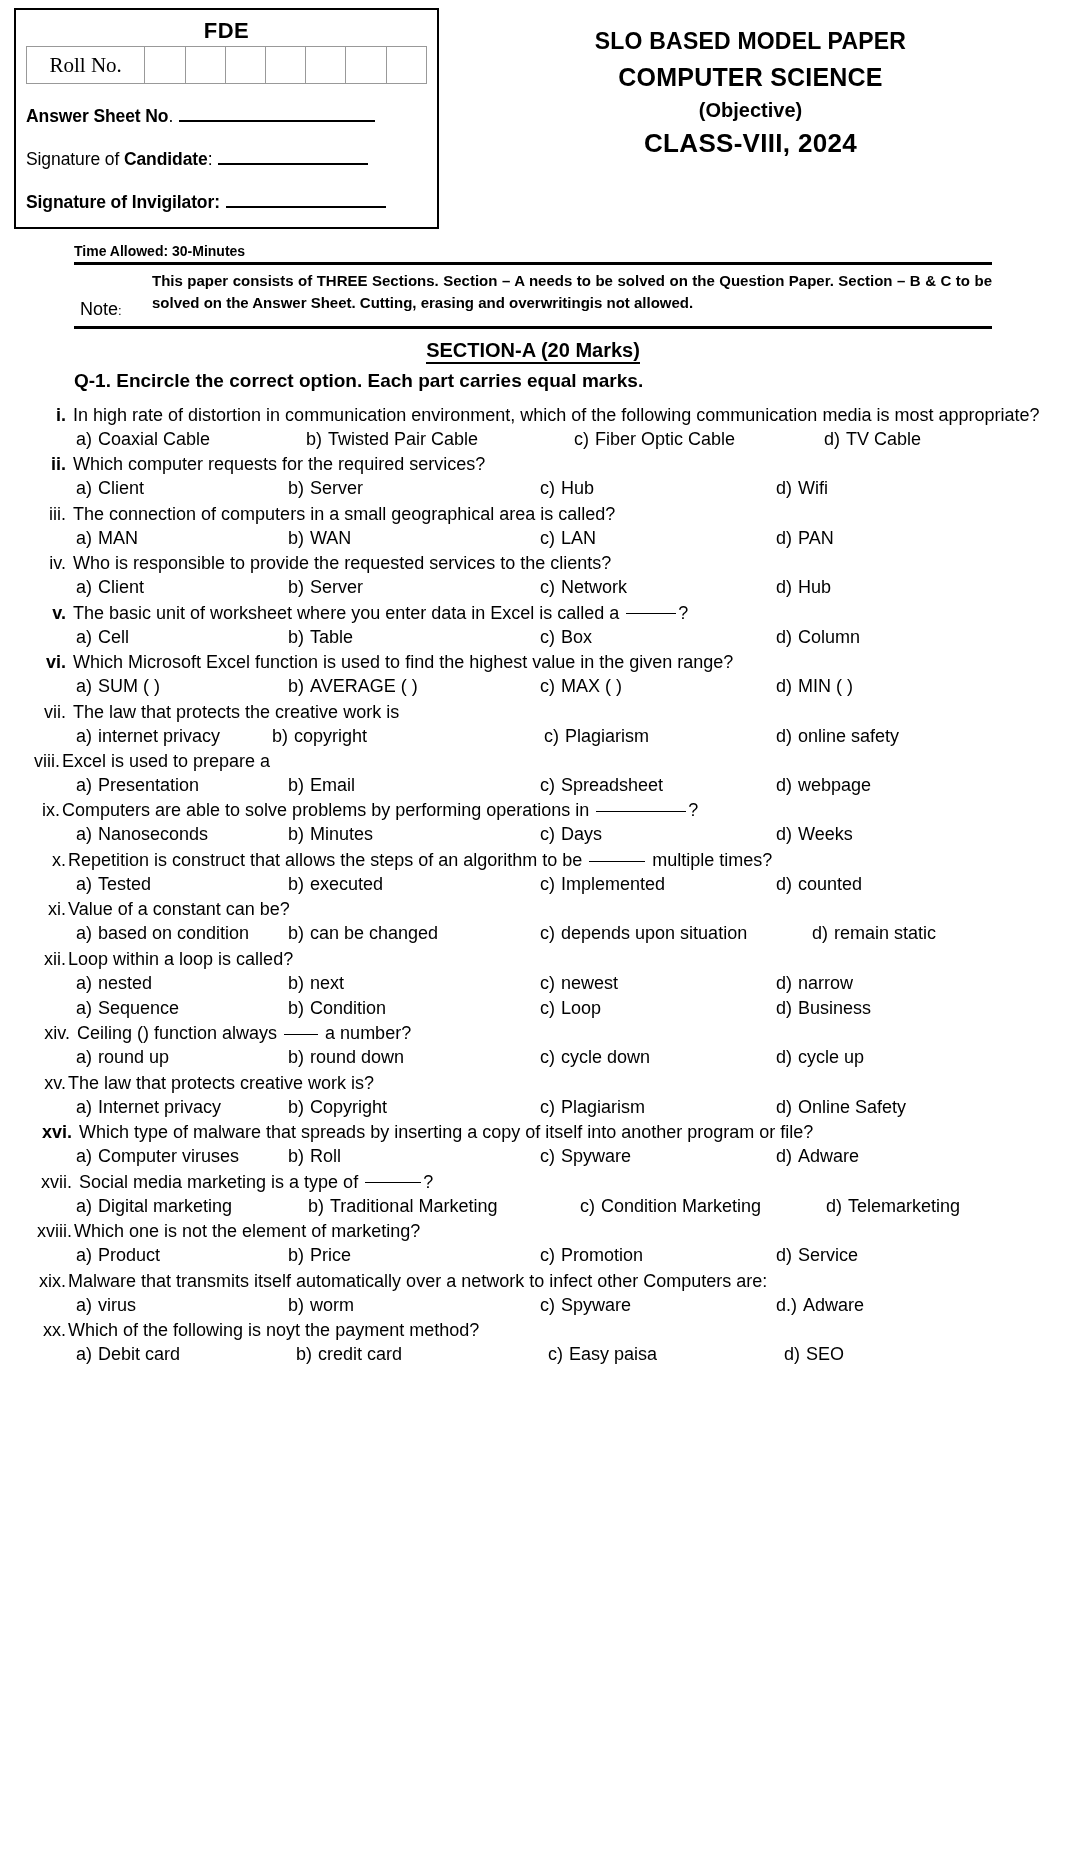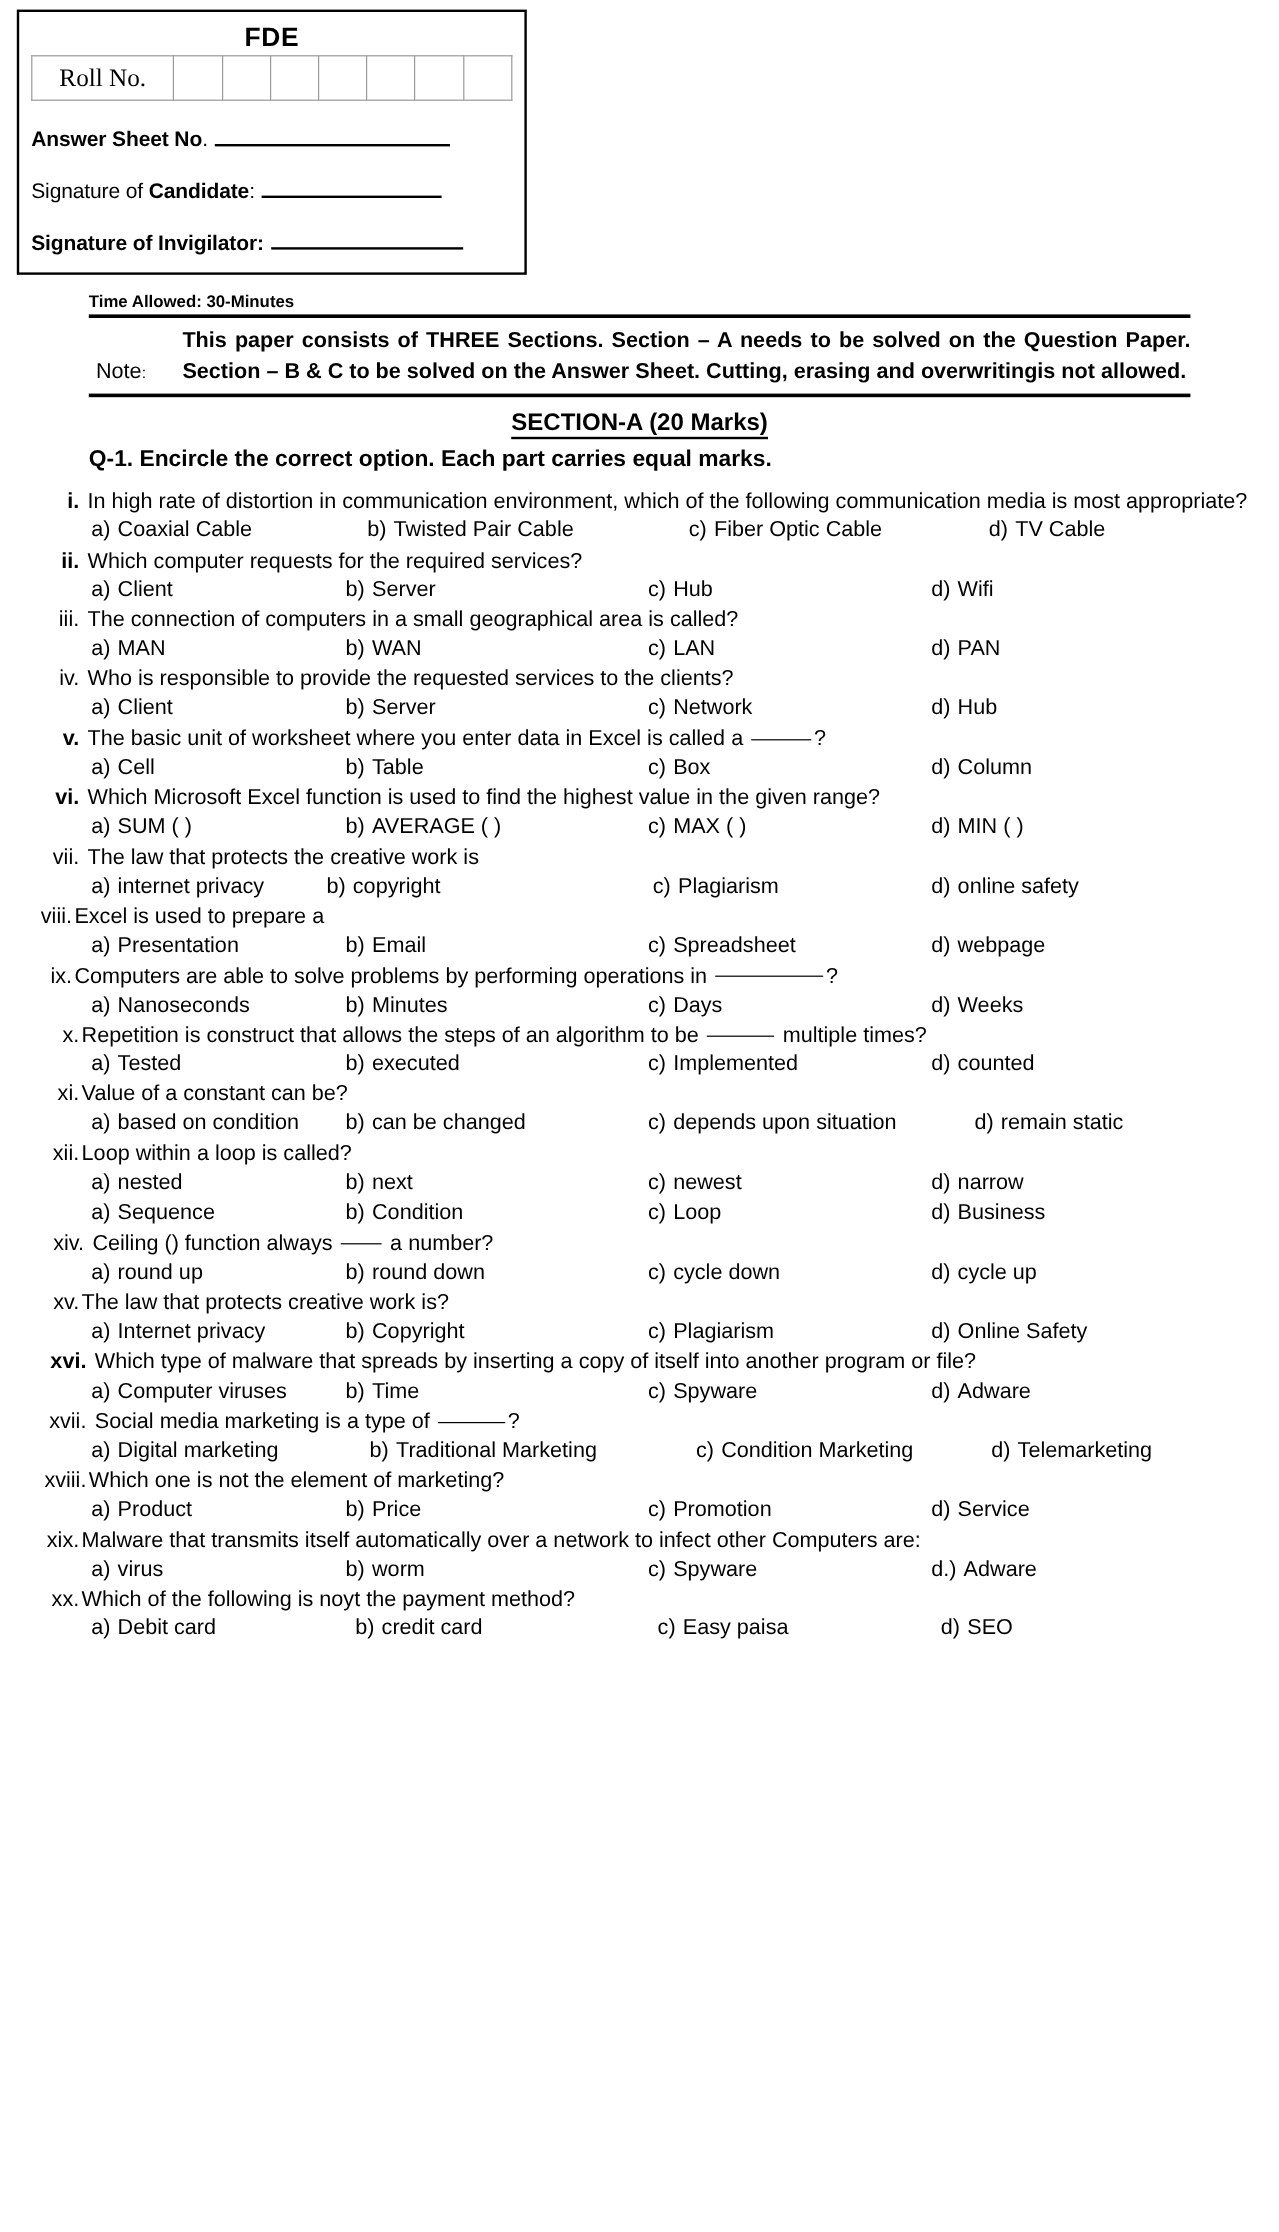--- a/index.html
+++ b/index.html
@@ -137,21 +137,21 @@
     font-size: 18px;
     flex: 0 0 auto;
     width: 78px;
     padding-left: 6px;
     box-sizing: border-box;
     margin-top: 29px;
   }
   .note-label .colon { font-size: 13px; }
   .note-text {
     font-weight: bold;
-    font-size: 18px;
+    font-size: 15px;
     line-height: 1.45;
     text-align: justify;
     flex: 1 1 auto;
   }
 
   
   .section-head {
     text-align: center;
     font-weight: bold;
     font-size: 20px;
@@ -254,20 +254,26 @@
 
       <div class="cand-line">
         <span class="light-w">Signature of </span><span>Candidate</span><span class="light-w">:</span><span class="blank blank-mid"></span>
       </div>
 
       <div class="cand-line">
         <span>Signature of Invigilator:</span><span class="blank blank-short"></span>
       </div>
     </div>
 
+    <div class="title-block">
+      <div class="t-line1">SLO BASED MODEL PAPER</div>
+      <div class="t-line2">COMPUTER SCIENCE</div>
+      <div class="t-line3">(Objective)</div>
+      <div class="t-line4">CLASS-VIII, 2024</div>
+    </div>
   </div>
 
   <div class="note-zone">
     <div class="time-allowed">Time Allowed: 30-Minutes</div>
     <div class="rule"></div>
     <div class="note-row">
       <div class="note-label"><span>Note</span><span class="colon">:</span></div>
       <div class="note-text">This paper consists of THREE Sections.   Section – A needs to be solved on the Question Paper. Section – B &amp; C to be solved on the Answer Sheet. Cutting, erasing and overwritingis not allowed.</div>
     </div>
     <div class="rule-bottom"></div>
@@ -638,21 +644,21 @@
           <div class="q-num bold" style="width: 58px;">xvi.</div>
           <div class="q-text"><span>Which type of malware that spreads by inserting a copy of itself into another program or file?</span></div>
         </div>
         <div class="opts">
           <div class="opt" style="flex: 0 0 212px;">
             <span class="opt-l">a)</span>
             <span class="opt-t">Computer viruses</span>
           </div>
           <div class="opt" style="flex: 0 0 252px;">
             <span class="opt-l">b)</span>
-            <span class="opt-t">Time</span>
+            <span class="opt-t">Roll</span>
           </div>
           <div class="opt" style="flex: 0 0 236px;">
             <span class="opt-l">c)</span>
             <span class="opt-t">Spyware</span>
           </div>
           <div class="opt" style="flex: 1 1 auto;">
             <span class="opt-l">d)</span>
             <span class="opt-t">Adware</span>
           </div>
         </div>

